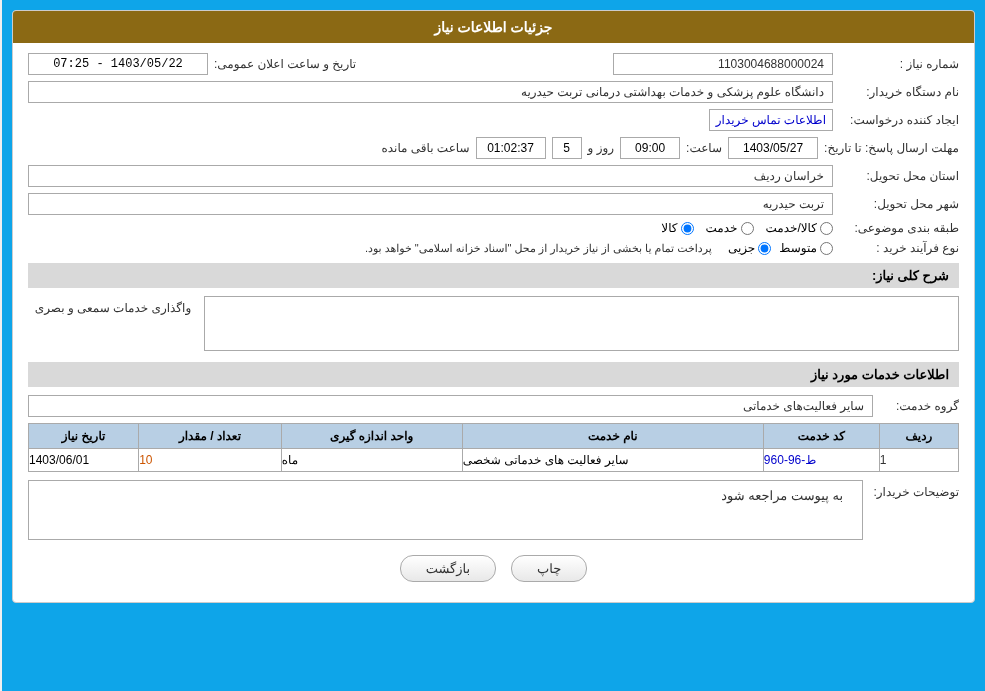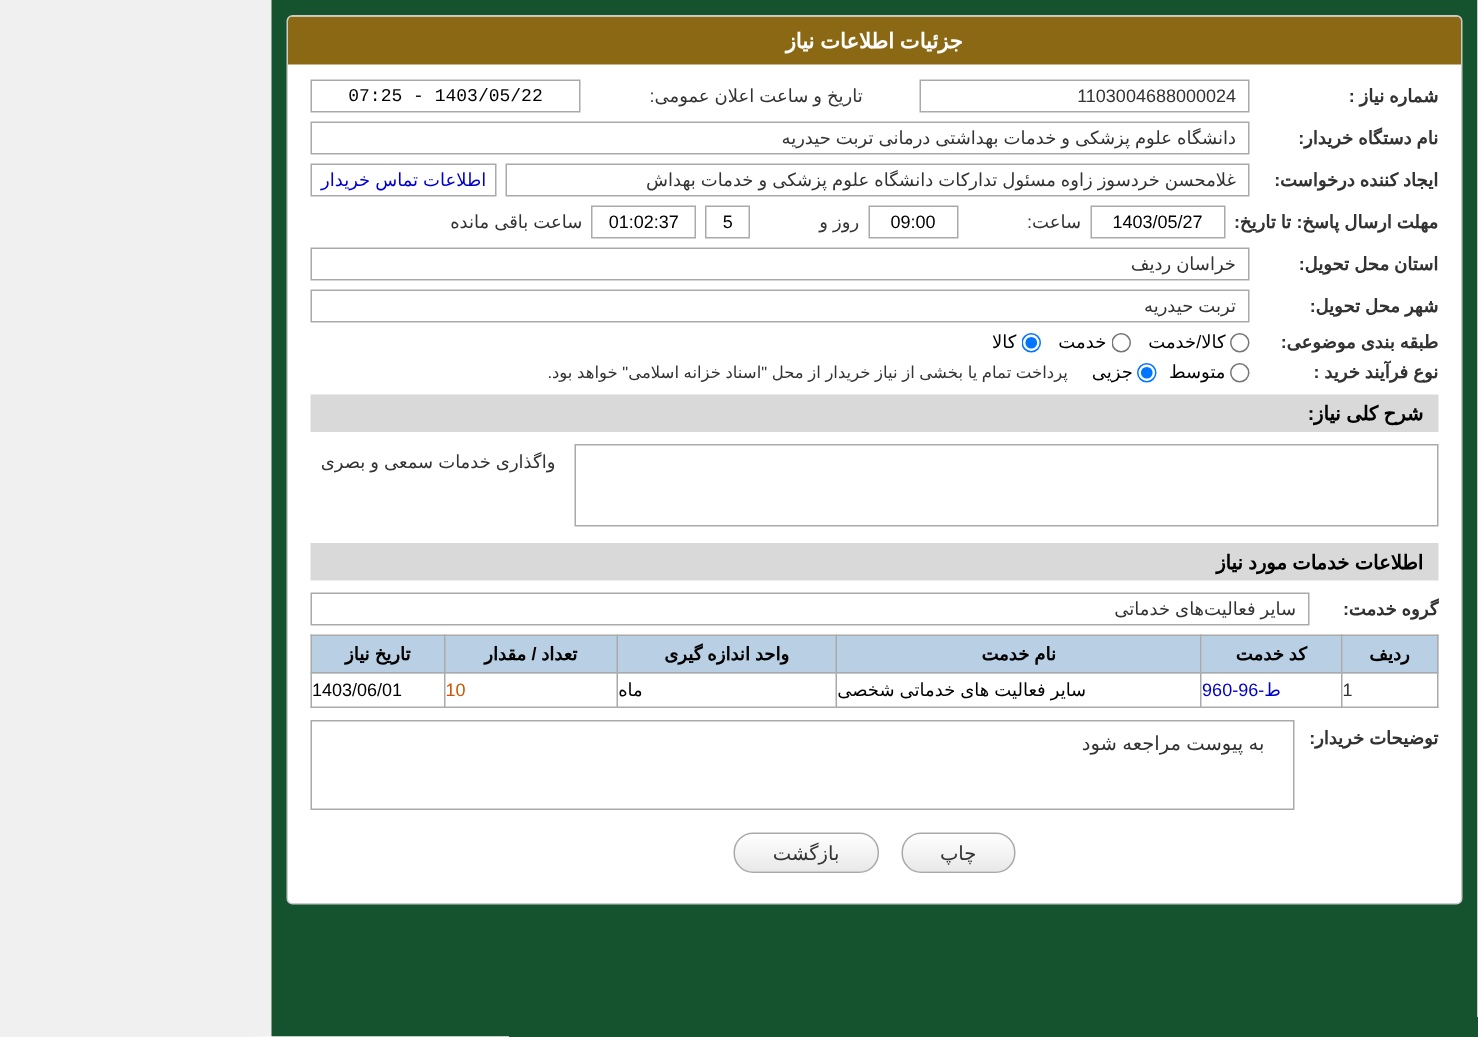--- a/index.html
+++ b/index.html
@@ -3,23 +3,23 @@
   <meta charset="utf-8">
   <style>
     * { box-sizing: border-box; margin: 0; padding: 0; }
     body {
       font-family: Tahoma, Arial, sans-serif;
       font-size: 12px;
       background: #f0f0f0;
       direction: rtl;
     }
     .page-wrapper {
-      width: 804px;
+      width: 983px;
       min-height: 691px;
-      background: #14532d;
+      background: #0ea5e9;
       padding: 10px;
     }
     .main-card {
       background: #fff;
       border: 1px solid #ccc;
       border-radius: 4px;
       overflow: hidden;
     }
     .card-header {
       background: #8B6914;
@@ -33,38 +33,37 @@
       padding: 10px 15px;
     }
     .info-row {
       display: flex;
       align-items: center;
       margin-bottom: 6px;
       gap: 6px;
     }
     .label {
       color: #333;
-      font-weight: bold;
+      font-weight: normal;
       min-width: 120px;
       text-align: right;
       white-space: nowrap;
     }
     .value-box {
       background: #fff;
       border: 1px solid #aaa;
       padding: 3px 8px;
       min-height: 22px;
       flex: 1;
       text-align: right;
       color: #333;
     }
     .small-label {
       color: #333;
       white-space: nowrap;
-      margin-left: 40px;
     }
     .small-box {
       border: 1px solid #aaa;
       background: #fff;
       padding: 3px 6px;
       min-height: 22px;
       text-align: center;
     }
     .section-divider {
       background: #d9d9d9;
@@ -169,21 +168,20 @@
         <div class="small-box" style="min-width:180px;font-family:Liberation Mono, monospace;">1403/05/22 - 07:25</div>
       </div>
 
       <div class="info-row">
         <span class="label">نام دستگاه خریدار:</span>
         <div class="value-box">دانشگاه علوم پزشکی و خدمات بهداشتی درمانی تربت حیدریه</div>
       </div>
 
       <div class="info-row">
         <span class="label">ایجاد کننده درخواست:</span>
-        <div class="value-box">غلامحسن خردسوز زاوه مسئول تدارکات دانشگاه علوم پزشکی و خدمات بهداش</div>
         <div class="small-box link-text" style="min-width:110px; color:#0000cc;">اطلاعات تماس خریدار</div>
       </div>
 
       <div class="info-row">
         <span class="label">مهلت ارسال پاسخ: تا تاریخ:</span>
         <div class="small-box" style="min-width:90px;">1403/05/27</div>
         <span class="small-label">ساعت:</span>
         <div class="small-box" style="min-width:60px;">09:00</div>
         <span class="small-label">روز و</span>
         <div class="small-box" style="min-width:30px;">5</div>

